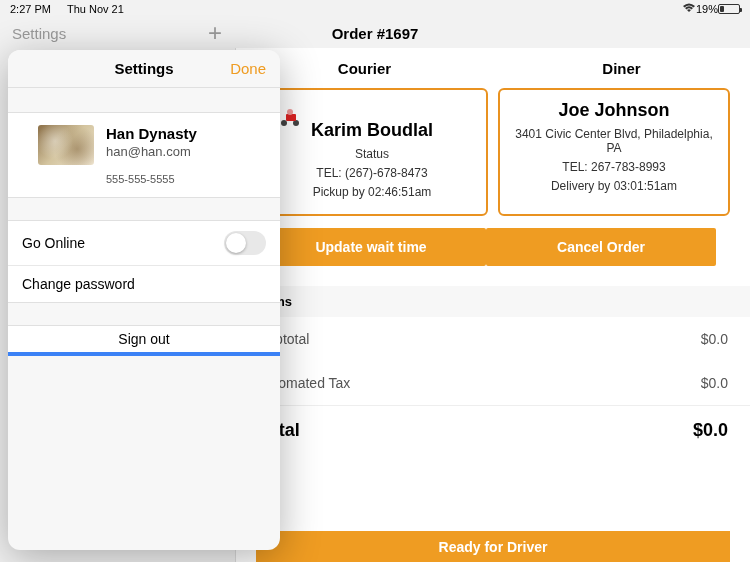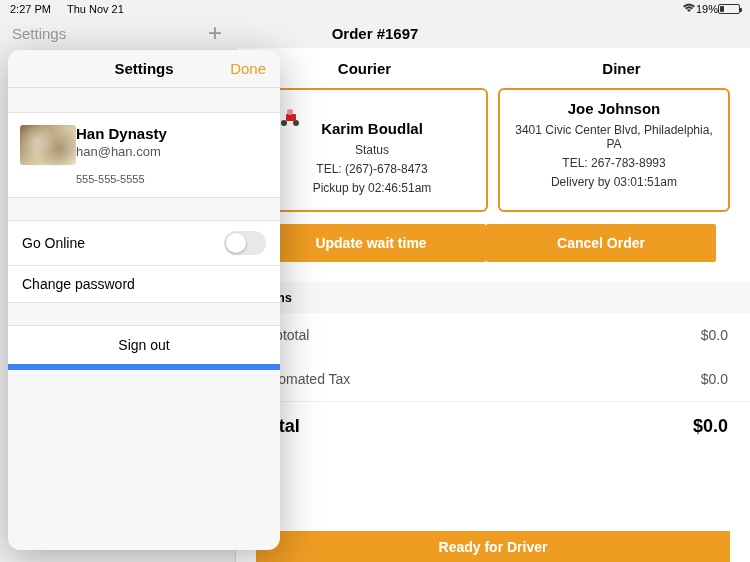--- a/index.html
+++ b/index.html
@@ -124,21 +124,21 @@
       position: relative;
     }
     .card-icon {
       position: absolute;
       left: 8px;
       top: 8px;
       width: 24px;
       height: 24px;
     }
     .card-name {
-      font-size: 15px;
+      font-size: 18px;
       font-weight: 700;
       color: #000;
       margin-bottom: 6px;
     }
     .card-line {
       font-size: 12px;
       color: #333;
       margin: 5px 0;
     }
     .actions-row {
@@ -218,23 +218,23 @@
     }
     .popover-done {
       position: absolute;
       right: 14px;
       color: #ef9c22;
       font-size: 15px;
       font-weight: 500;
     }
     .profile-section {
       background: #fff;
-      padding: 12px 12px;
-      display: flex;
-      gap: 0;
+      padding: 12px 30px;
+      display: flex;
+      gap: 12px;
       border-top: 1px solid #e0e0e0;
       border-bottom: 1px solid #e0e0e0;
       margin-top: 24px;
     }
     .profile-img {
       width: 56px;
       height: 40px;
       background: linear-gradient(135deg, #8b6f47 0%, #d4c5a0 50%, #f0e6d2 100%);
       border-radius: 3px;
       position: relative;
@@ -294,23 +294,23 @@
       width: 20px;
       height: 20px;
       background: #fff;
       border-radius: 50%;
       box-shadow: 0 1px 3px rgba(0,0,0,0.3);
     }
     .signout-section {
       margin-top: 22px;
       background: #fff;
       border-top: 1px solid #e0e0e0;
-      border-bottom: 6px solid #3b82f6;
+      border-bottom: 4px solid #3b82f6;
       text-align: center;
-      padding: 11px;
+      padding: 5px;
       font-size: 14px;
       color: #000;
     }
     .courier-icon {
       width: 24px;
       height: 20px;
       position: relative;
     }
     .courier-icon svg { width: 100%; height: 100%; }
   </style>

